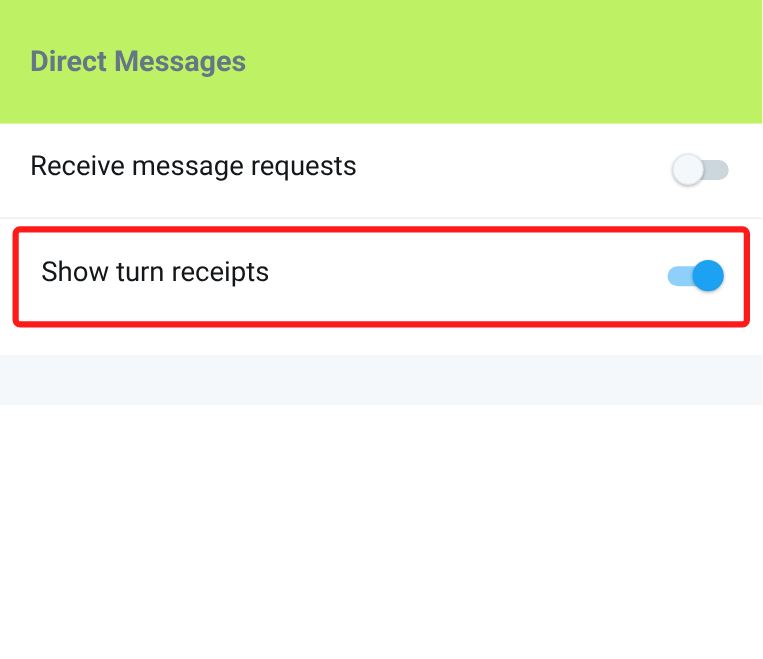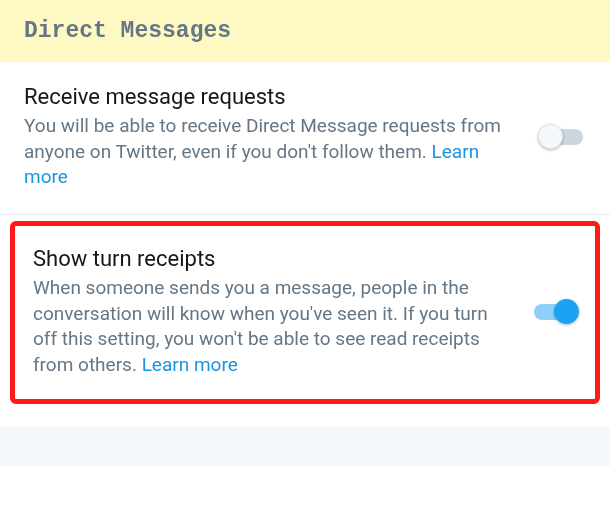--- a/index.html
+++ b/index.html
@@ -7,23 +7,22 @@
       padding: 0;
       box-sizing: border-box;
     }
     body {
       font-family: -apple-system, BlinkMacSystemFont, "Segoe UI", Roboto, Helvetica, Arial, sans-serif;
       background: #ffffff;
       width: 610px;
       height: 527px;
     }
     .header {
-      background: #fef9c3;
-      padding: 18px 24px;
-      font-family: Liberation Mono, monospace;
+      background: #bef264;
+      padding: 36px 24px;
     }
     .header-title {
       font-size: 23px;
       font-weight: 700;
       color: #657786;
     }
     .settings-list {
       background: #ffffff;
     }
     .setting-item {
@@ -104,38 +103,30 @@
 
 <div class="header">
   <div class="header-title">Direct Messages</div>
 </div>
 
 <div class="settings-list">
 
   <div class="setting-item">
     <div class="setting-text">
       <div class="setting-title">Receive message requests</div>
-      <div class="setting-desc">
-        <span>You will be able to receive Direct Message requests from anyone on Twitter, even if you don't follow them.</span>
-        <span class="learn-more">Learn more</span>
-      </div>
     </div>
     <div class="toggle">
       <div class="toggle-track"></div>
       <div class="toggle-thumb"></div>
     </div>
   </div>
 
   <div class="setting-item highlighted">
     <div class="setting-text">
       <div class="setting-title">Show turn receipts</div>
-      <div class="setting-desc">
-        <span>When someone sends you a message, people in the conversation will know when you've seen it. If you turn off this setting, you won't be able to see read receipts from others.</span>
-        <span class="learn-more">Learn more</span>
-      </div>
     </div>
     <div class="toggle on">
       <div class="toggle-track"></div>
       <div class="toggle-thumb"></div>
     </div>
   </div>
 
 </div>
 
 <div class="footer-gap"></div>

